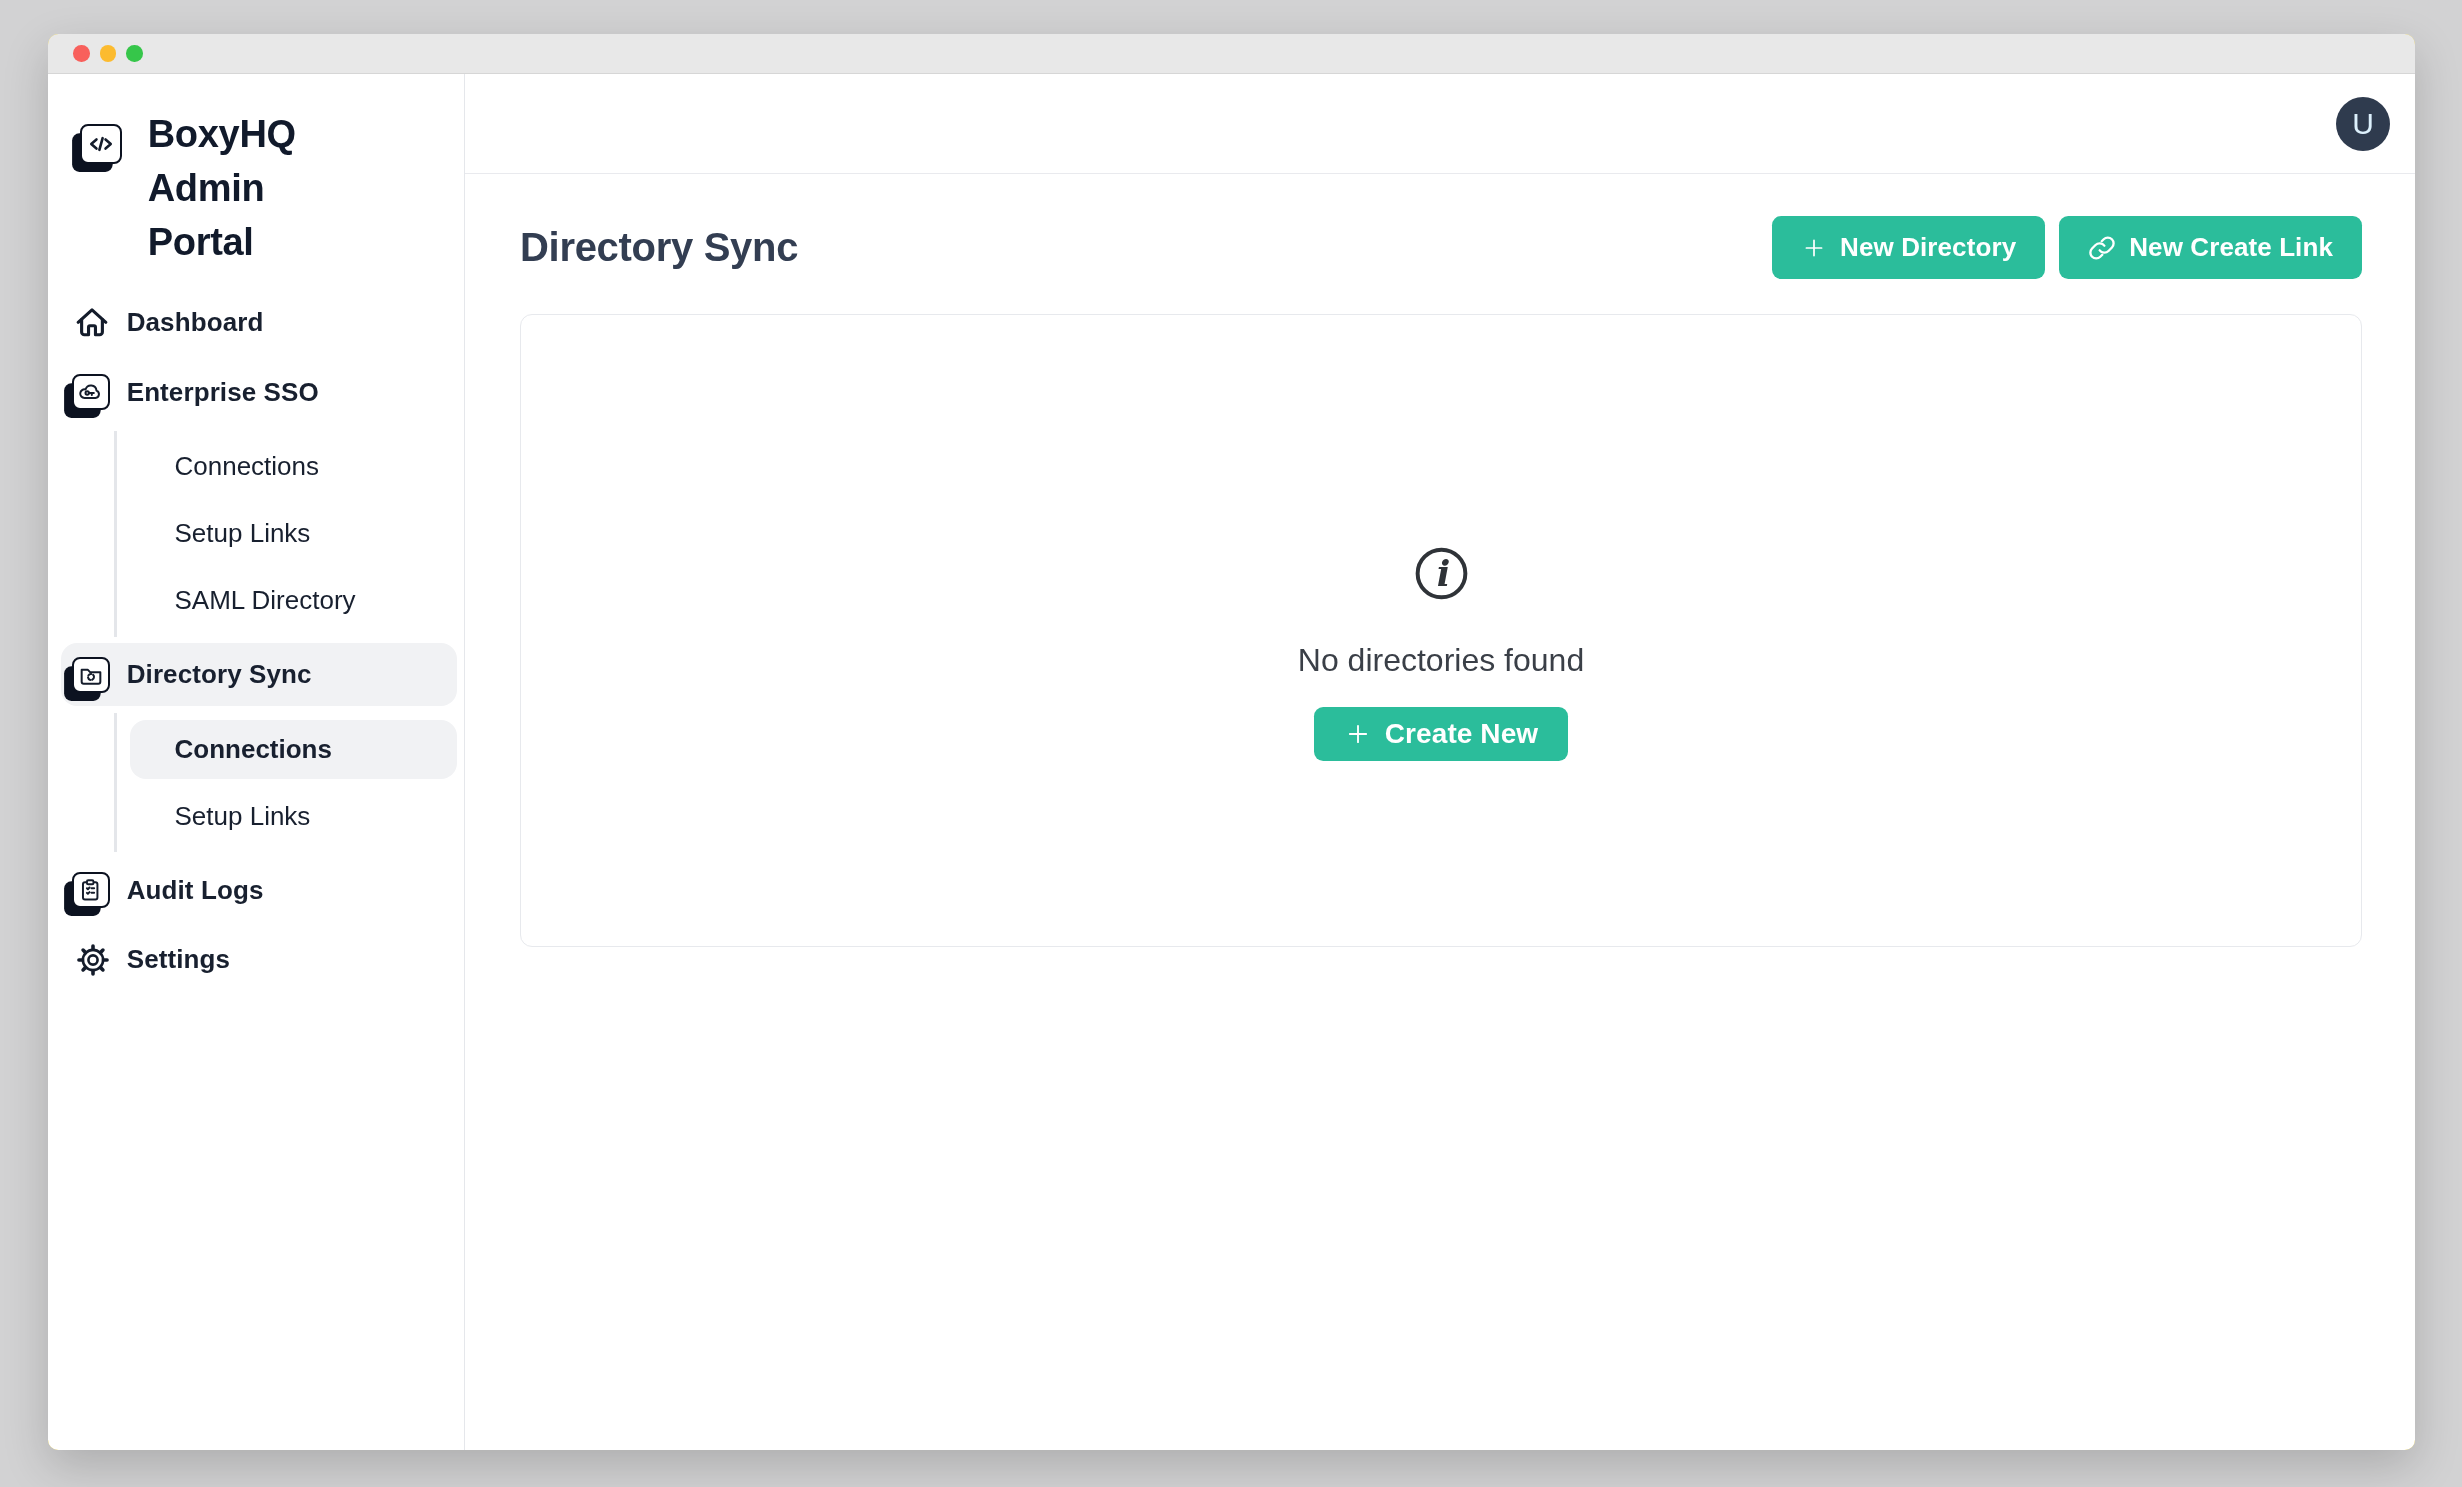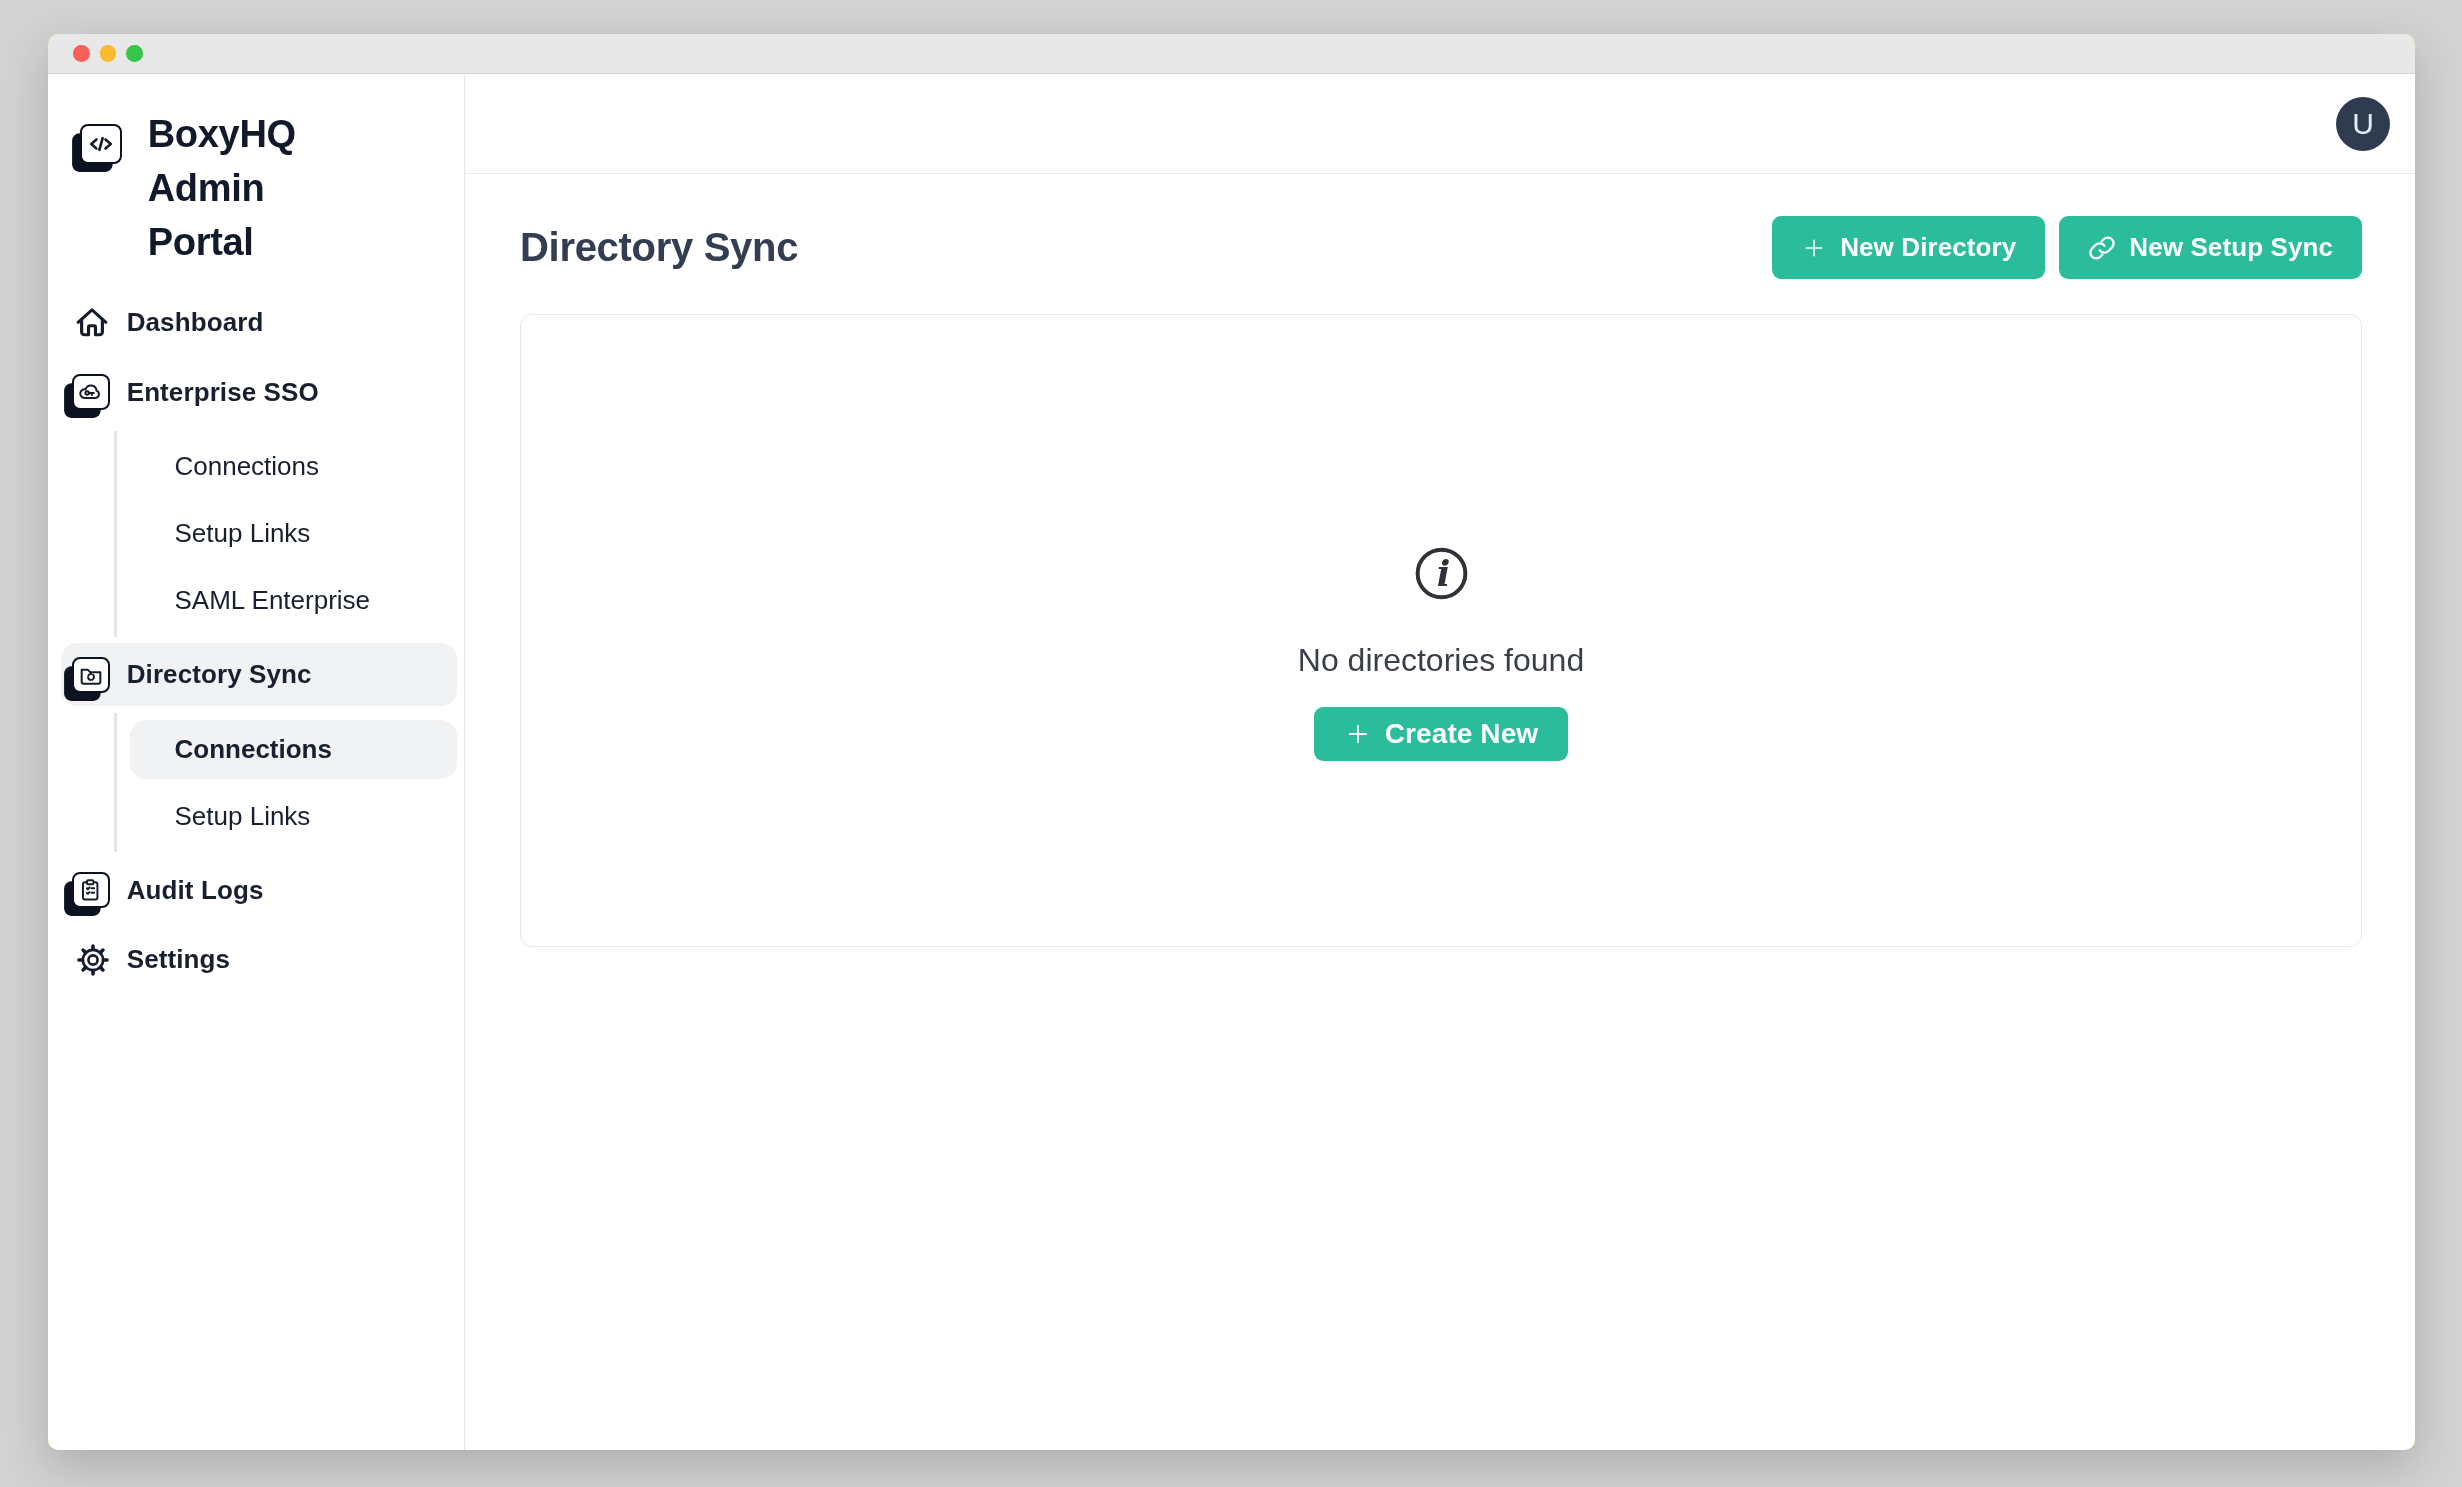--- a/index.html
+++ b/index.html
@@ -156,21 +156,21 @@
         </div>
 
         <div class="subnav">
           <div class="sub-item">
             <span class="lbl">Connections</span>
           </div>
           <div class="sub-item">
             <span class="lbl">Setup Links</span>
           </div>
           <div class="sub-item">
-            <span class="lbl">SAML Enterprise</span>
+            <span class="lbl">SAML Directory</span>
           </div>
         </div>
 
         <div class="nav-item active">
           <span class="icn-box">
             <span class="keycap" style="width:38px;height:36px;margin-left:0;">
               <svg class="stroke-ic" width="24" height="20" viewBox="0 0 36 30" stroke-width="3">
                 <path d="M4 7 h9 l4 4 h15 v14 a3 3 0 0 1 -3 3 H7 a3 3 0 0 1 -3 -3 z"></path>
                 <circle cx="18" cy="18" r="4.5" stroke-dasharray="5 3"></circle>
               </svg>
@@ -247,21 +247,21 @@
               </span>
               <span>New Directory</span>
             </button>
             <button class="btn">
               <span class="plain-icn">
                 <svg class="stroke-ic" width="28" height="28" viewBox="0 0 24 24" stroke-width="2" style="stroke:#fff;">
                   <path d="M10 14 a5 5 0 0 0 7.54 .54 l3 -3 a5 5 0 0 0 -7.07 -7.07 l-1.72 1.71"></path>
                   <path d="M14 10 a5 5 0 0 0 -7.54 -.54 l-3 3 a5 5 0 0 0 7.07 7.07 l1.71 -1.71"></path>
                 </svg>
               </span>
-              <span>New Setup Sync</span>
+              <span>New Create Link</span>
             </button>
           </div>
         </div>
 
         <div class="card">
           <span class="plain-icn">
             <svg width="57" height="57" viewBox="0 0 86 86">
               <circle cx="43" cy="43" r="36" fill="none" stroke="#2f3338" stroke-width="6"></circle>
               <text x="46" y="62" text-anchor="middle" font-family="DejaVu Serif, serif" font-style="italic" font-weight="700" font-size="54" fill="#2f3338">i</text>
             </svg>

